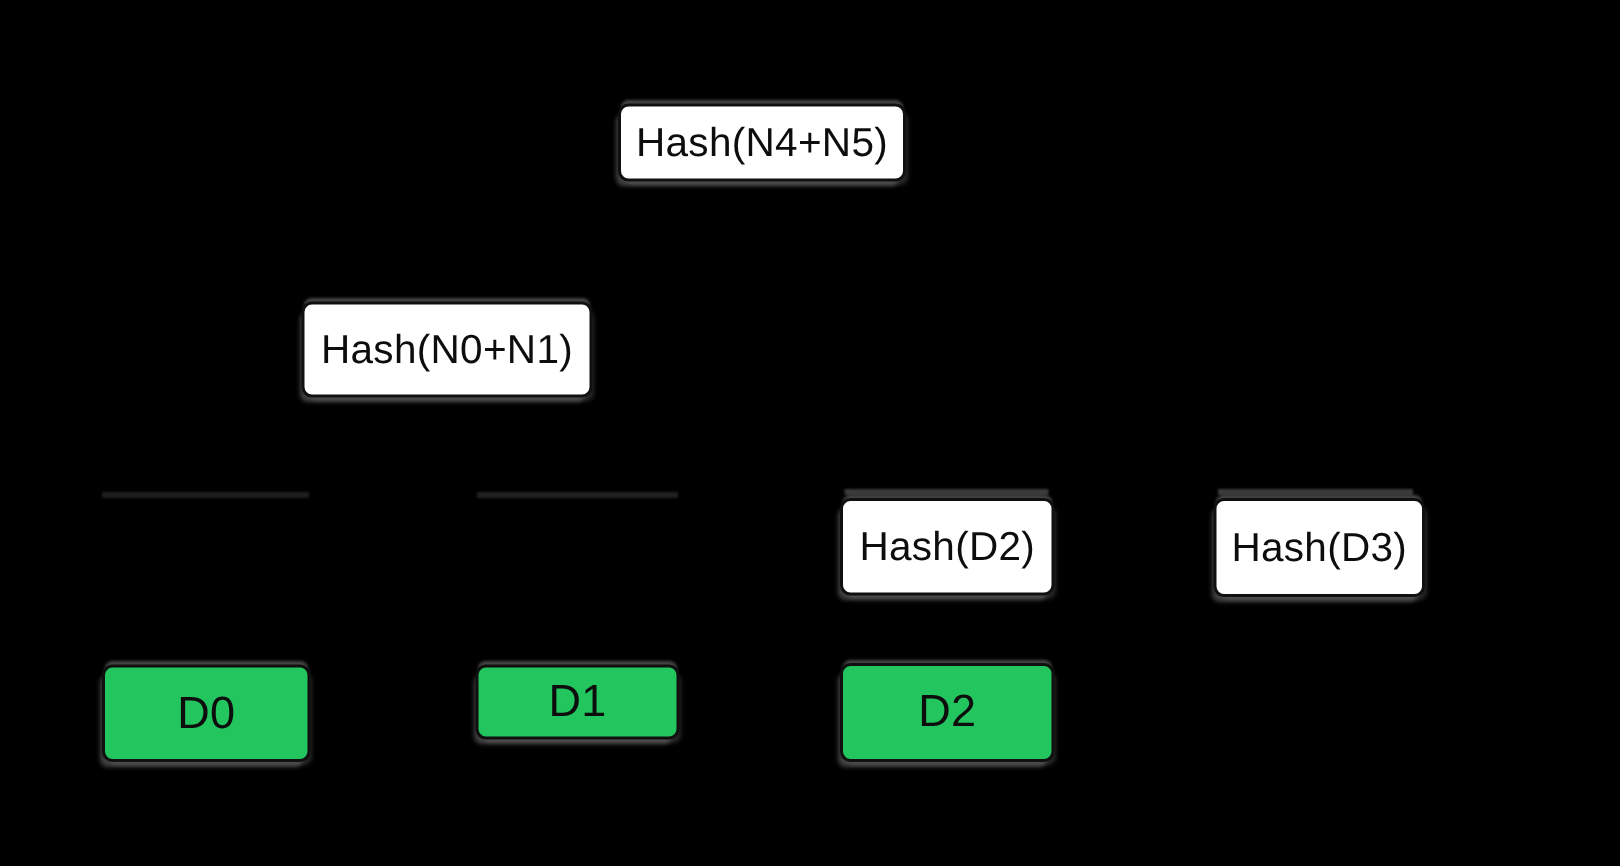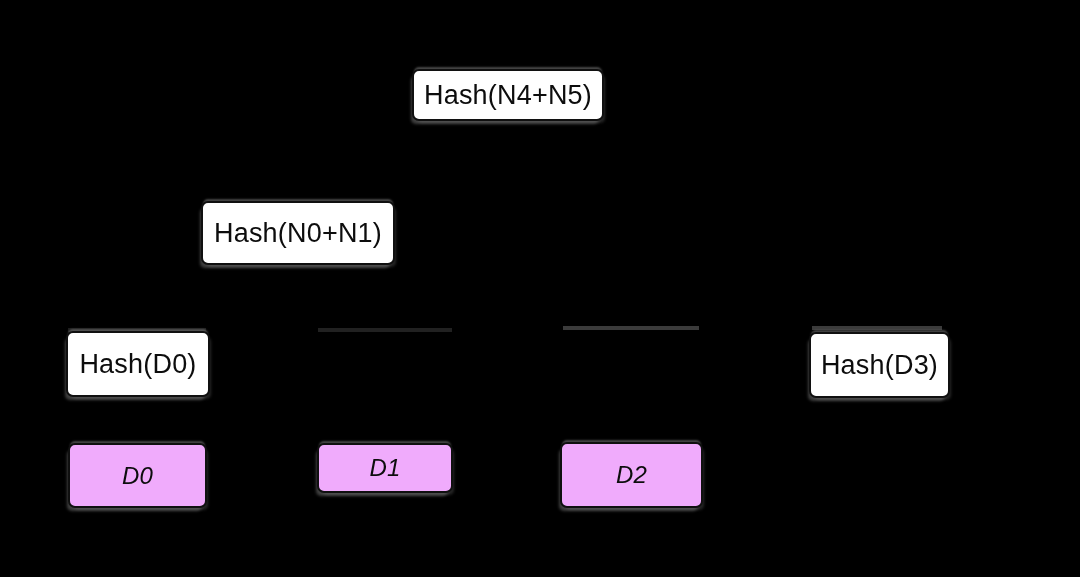--- a/index.html
+++ b/index.html
@@ -27,21 +27,21 @@
     box-sizing: border-box;
     font-size: 27px;
     letter-spacing: 0.2px;
     color: #0d0d0d;
     white-space: nowrap;
     box-shadow: 0 -4px 2px -2px rgba(125,125,125,0.55),
                 -3px 5px 3px -2px rgba(125,125,125,0.50),
                 3px 4px 3px -2px rgba(110,110,110,0.35);
   }
   .node.hash { background: #ffffff; }
-  .node.data { background: #f0abfc; font-style: italic; font-size: 24px; }
+  .node.data { background: #22c55e; font-size: 30px; }
 
   
   .pos-root { left: 412px; top: 69px;  width: 192px; height: 52px; }
   .pos-n01  { left: 201px; top: 201px; width: 194px; height: 64px; }
   .pos-n23  { left: 627px; top: 200px; width: 195px; height: 66px; }
   .pos-h0   { left: 66px;  top: 331px; width: 144px; height: 66px; }
   .pos-h1   { left: 316px; top: 332px; width: 139px; height: 64px; }
   .pos-h2   { left: 560px; top: 332px; width: 143px; height: 65px; }
   .pos-h3   { left: 809px; top: 332px; width: 141px; height: 66px; }
   .pos-d0   { left: 68px;  top: 443px; width: 139px; height: 65px; }
@@ -85,23 +85,23 @@
   <div class="streak streak-h0"></div>
   <div class="streak streak-h1"></div>
   <div class="streak streak-h2"></div>
   <div class="streak streak-h3"></div>
 
   <div class="node hash pos-root">Hash(N4+N5)</div>
 
   <div class="node hash pos-n01">Hash(N0+N1)</div>
 
 
-  <div class="node hash pos-h0">Hash(D0)</div>
 
 
+  <div class="node hash pos-h2">Hash(D2)</div>
 
   <div class="node hash pos-h3">Hash(D3)</div>
 
   <div class="node data pos-d0">D0</div>
 
   <div class="node data pos-d1">D1</div>
 
   <div class="node data pos-d2">D2</div>
 
 

